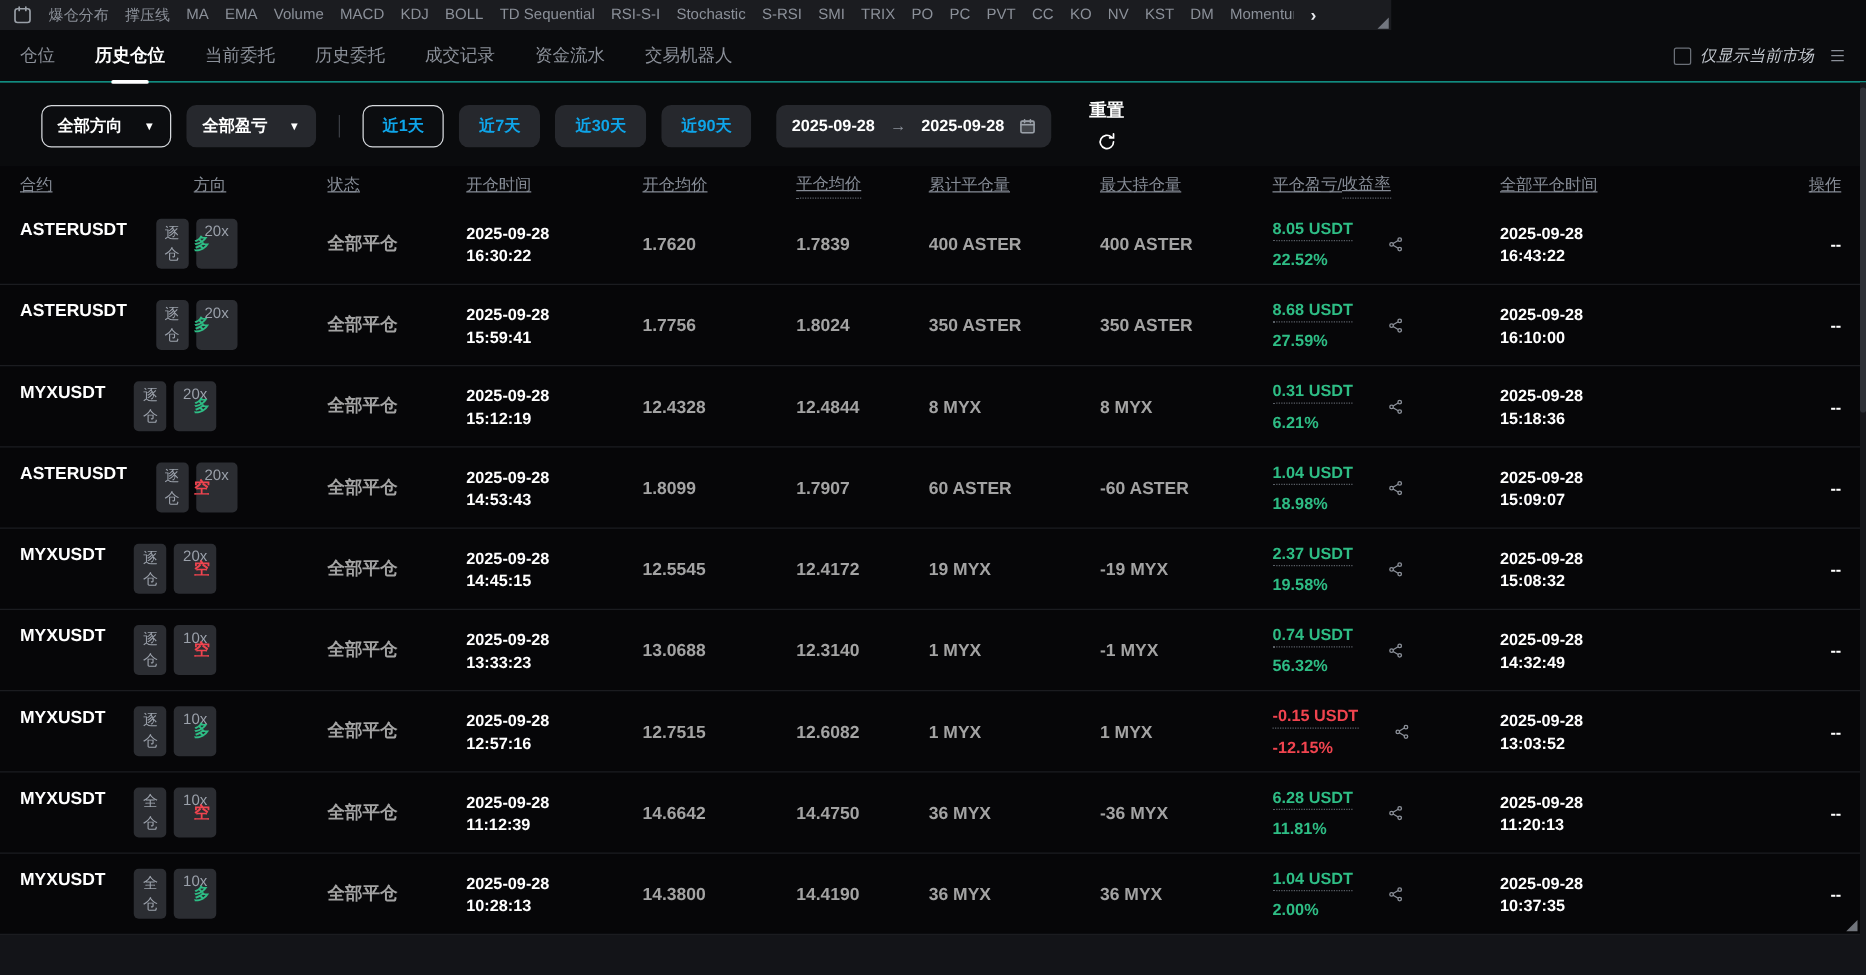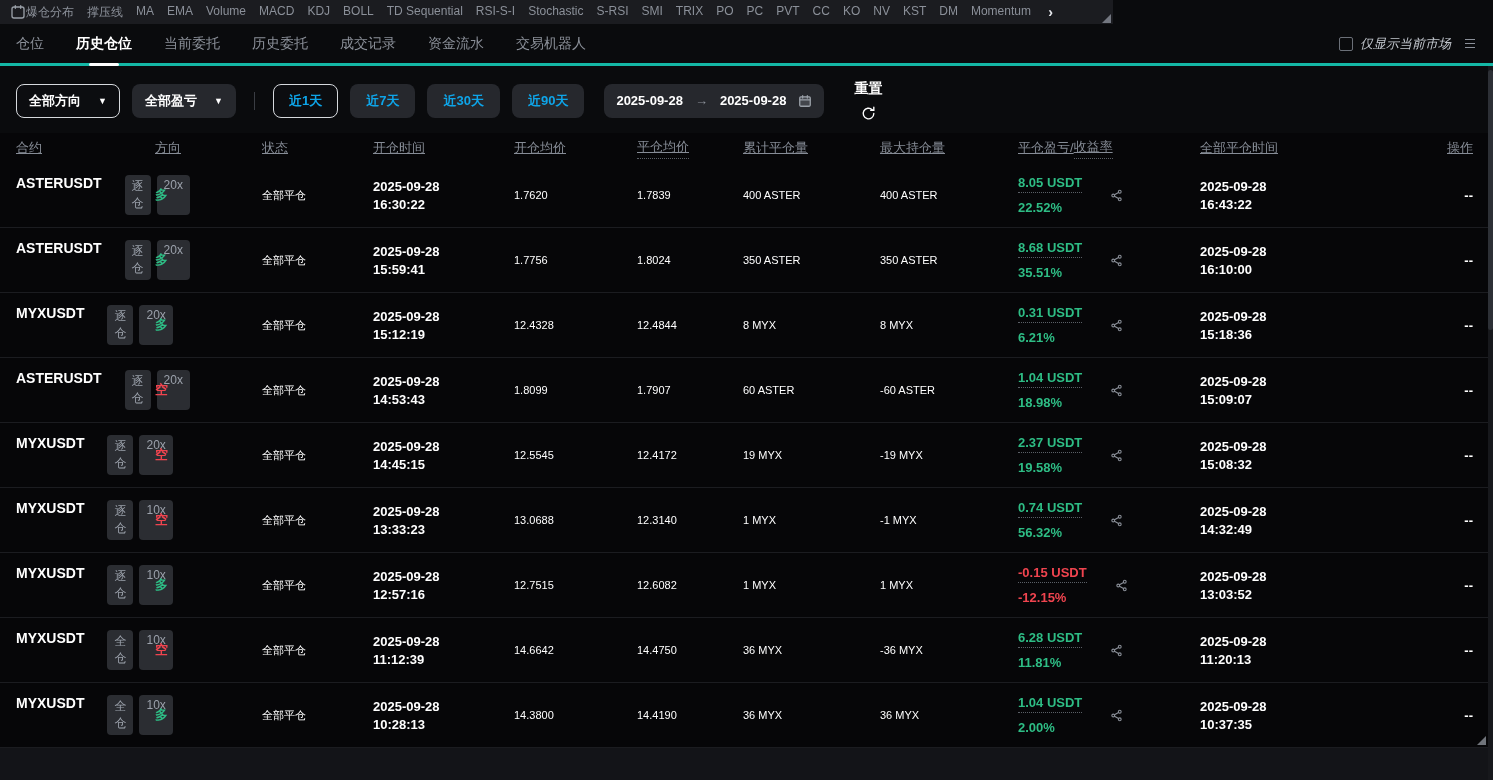--- a/index.html
+++ b/index.html
@@ -19,52 +19,52 @@
   html,body{width:1493px;height:780px;overflow:hidden;}
   body{
     background:var(--bg);
     font-family:"Liberation Sans","DejaVu Sans",sans-serif;
     color:var(--txt-white);
     position:relative;
   }
   
   .indicator-bar{
     width:1113px;height:24px;background:var(--bar-bg);
-    display:flex;align-items:center;
+    display:flex;align-items:center;gap:13px;
     padding:0 10px 0 10px;font-size:12px;color:var(--txt-gray);
     white-space:nowrap;overflow:hidden;position:relative;
   }
   .ind-icon{display:flex;align-items:center;flex:0 0 auto;}
   .ind-items{display:flex;gap:13px;overflow:hidden;}
   .ind-item{cursor:pointer;flex:0 0 auto;}
   .ind-chevron{color:#e8eaee;font-size:14px;font-weight:700;margin-left:auto;padding-right:50px;cursor:pointer;}
   .bar-resize{
     position:absolute;right:2px;bottom:1px;width:0;height:0;
     border-left:9px solid transparent;border-bottom:9px solid #8a8f98;
     opacity:.8;
   }
   
   .tabs-row{
     height:42px;display:flex;align-items:center;gap:32px;
-    padding:0 16px;border-bottom:3px solid #14b8a6;
+    padding:0 16px;border-bottom:1px solid #14b8a6;
   }
   .tab{font-size:14px;color:var(--txt-gray);cursor:pointer;position:relative;height:42px;display:flex;align-items:center;}
   .tab.active{color:#ffffff;font-weight:700;}
   .tab.active::after{
     content:"";position:absolute;left:50%;transform:translateX(-50%);
     bottom:-1px;width:30px;height:3px;background:#ffffff;border-radius:2px;
   }
   .tabs-right{margin-left:auto;display:flex;align-items:center;gap:14px;}
   .market-filter{display:flex;align-items:center;gap:7px;cursor:pointer;font-style:italic;}
   .checkbox{width:14px;height:14px;border:1.5px solid #6b7078;border-radius:2px;background:transparent;}
   .market-filter-label{font-size:13px;color:#c3c8cf;}
   .cols-icon{display:flex;flex-direction:column;gap:2.5px;cursor:pointer;padding-right:2px;}
   .cols-icon i{display:block;width:10px;height:1.5px;background:var(--txt-gray);}
   
-  .filter-row{display:flex;align-items:center;gap:12px;padding:14px 16px 12px 16px;}
+  .filter-row{display:flex;align-items:center;gap:12px;padding:14px 16px 12px 33px;}
   .select{
     height:34px;border-radius:8px;display:flex;align-items:center;justify-content:space-between;
     padding:0 12px;width:104px;font-size:13px;font-weight:700;color:#fff;cursor:pointer;
     background:var(--chip-bg);border:1px solid transparent;
   }
   .select.outlined{background:#0c0d10;border:1px solid #d6d9dd;}
   .caret{font-size:9px;color:#fff;margin-left:8px;}
   .vsep{width:1px;height:18px;background:#3a3d43;margin:0 6px;}
   .range-btn{
     height:34px;padding:0 15px;border-radius:8px;background:var(--chip-bg);
@@ -90,21 +90,21 @@
   .thead{height:30px;color:var(--txt-dim);font-size:13px;}
   .thead .hcell{display:flex;align-items:center;text-decoration:underline;}
   .thead .hcell.right{justify-content:flex-end;}
   .dotted{border-bottom:1px dotted #5a5f66;padding-bottom:2px;}
   .data-row{height:65px;border-bottom:1px solid var(--sep);}
   .cell-contract{display:flex;flex-direction:row;gap:23px;}
   .symbol{font-size:14px;font-weight:700;color:#fff;}
   .badges{display:flex;gap:6px;}
   .badge{background:var(--badge-bg);color:#9ba1ab;font-size:12px;padding:3px 7px;border-radius:4px;}
   .cell-dir{font-size:13px;font-weight:700;}
-  .cell-status,.cell-num{font-size:11px;font-weight:400;color:#ffffff;}
+  .cell-status,.cell-num{font-size:14px;font-weight:700;color:#a3a3a3;}
   .cell-time{display:flex;flex-direction:column;gap:3px;font-size:13px;font-weight:700;color:#fff;}
   .cell-pnl{display:flex;align-items:center;gap:28px;}
   .pnl-lines{display:flex;flex-direction:column;gap:7px;font-size:13px;font-weight:700;}
   .pnl-value{border-bottom:1px dotted #5a5f66;padding-bottom:2px;width:fit-content;}
   .share-icon{cursor:pointer;display:flex;align-items:center;}
   .cell-action{font-size:13px;font-weight:700;color:#fff;text-align:right;}
   .green{color:var(--green);}
   .red{color:var(--red);}
   .table-resize{
     position:absolute;right:7px;bottom:3px;width:0;height:0;
@@ -291,21 +291,21 @@
       <span>2025-09-28</span>
           <span>15:59:41</span>
     </div>
     <div class="cell-num">1.7756</div>
     <div class="cell-num">1.8024</div>
     <div class="cell-num">350 ASTER</div>
     <div class="cell-num">350 ASTER</div>
     <div class="cell-pnl">
       <span class="pnl-lines">
         <span class="pnl-value green">8.68 USDT</span>
-        <span class="green">35.51%</span>
+        <span class="green">27.59%</span>
       </span>
       <span class="share-icon">
         <svg width="13" height="13" viewBox="0 0 24 24" fill="none" stroke="#8b9099" stroke-width="2">
           <circle cx="18" cy="5" r="2.6"></circle>
           <circle cx="6" cy="12" r="2.6"></circle>
           <circle cx="18" cy="19" r="2.6"></circle>
           <line x1="8.3" y1="10.7" x2="15.7" y2="6.3"></line>
           <line x1="8.3" y1="13.3" x2="15.7" y2="17.7"></line>
         </svg>
       </span>

